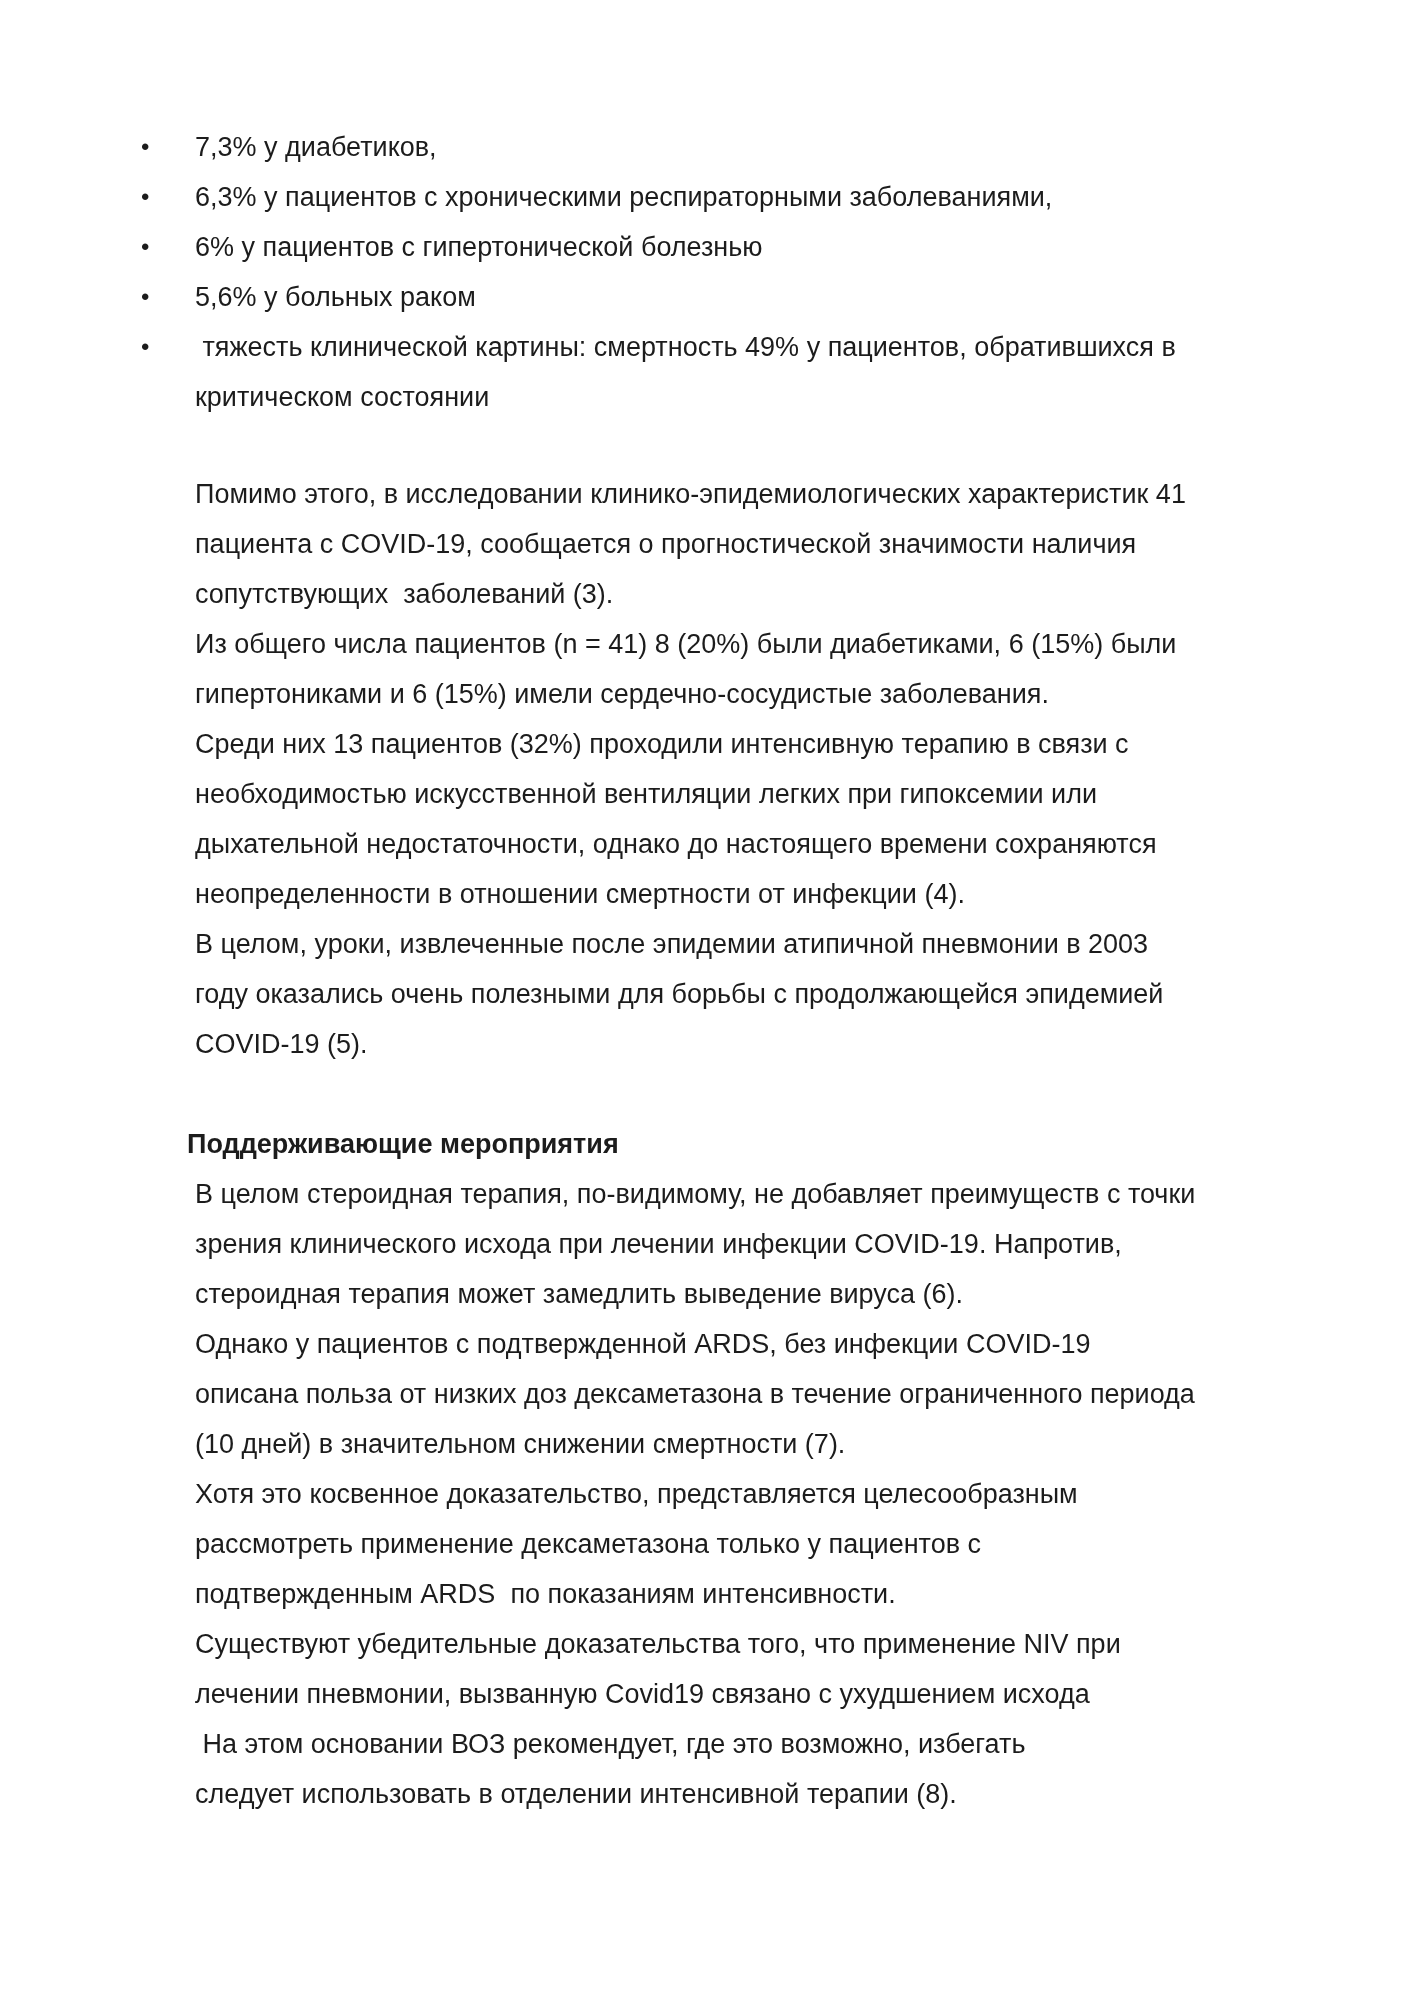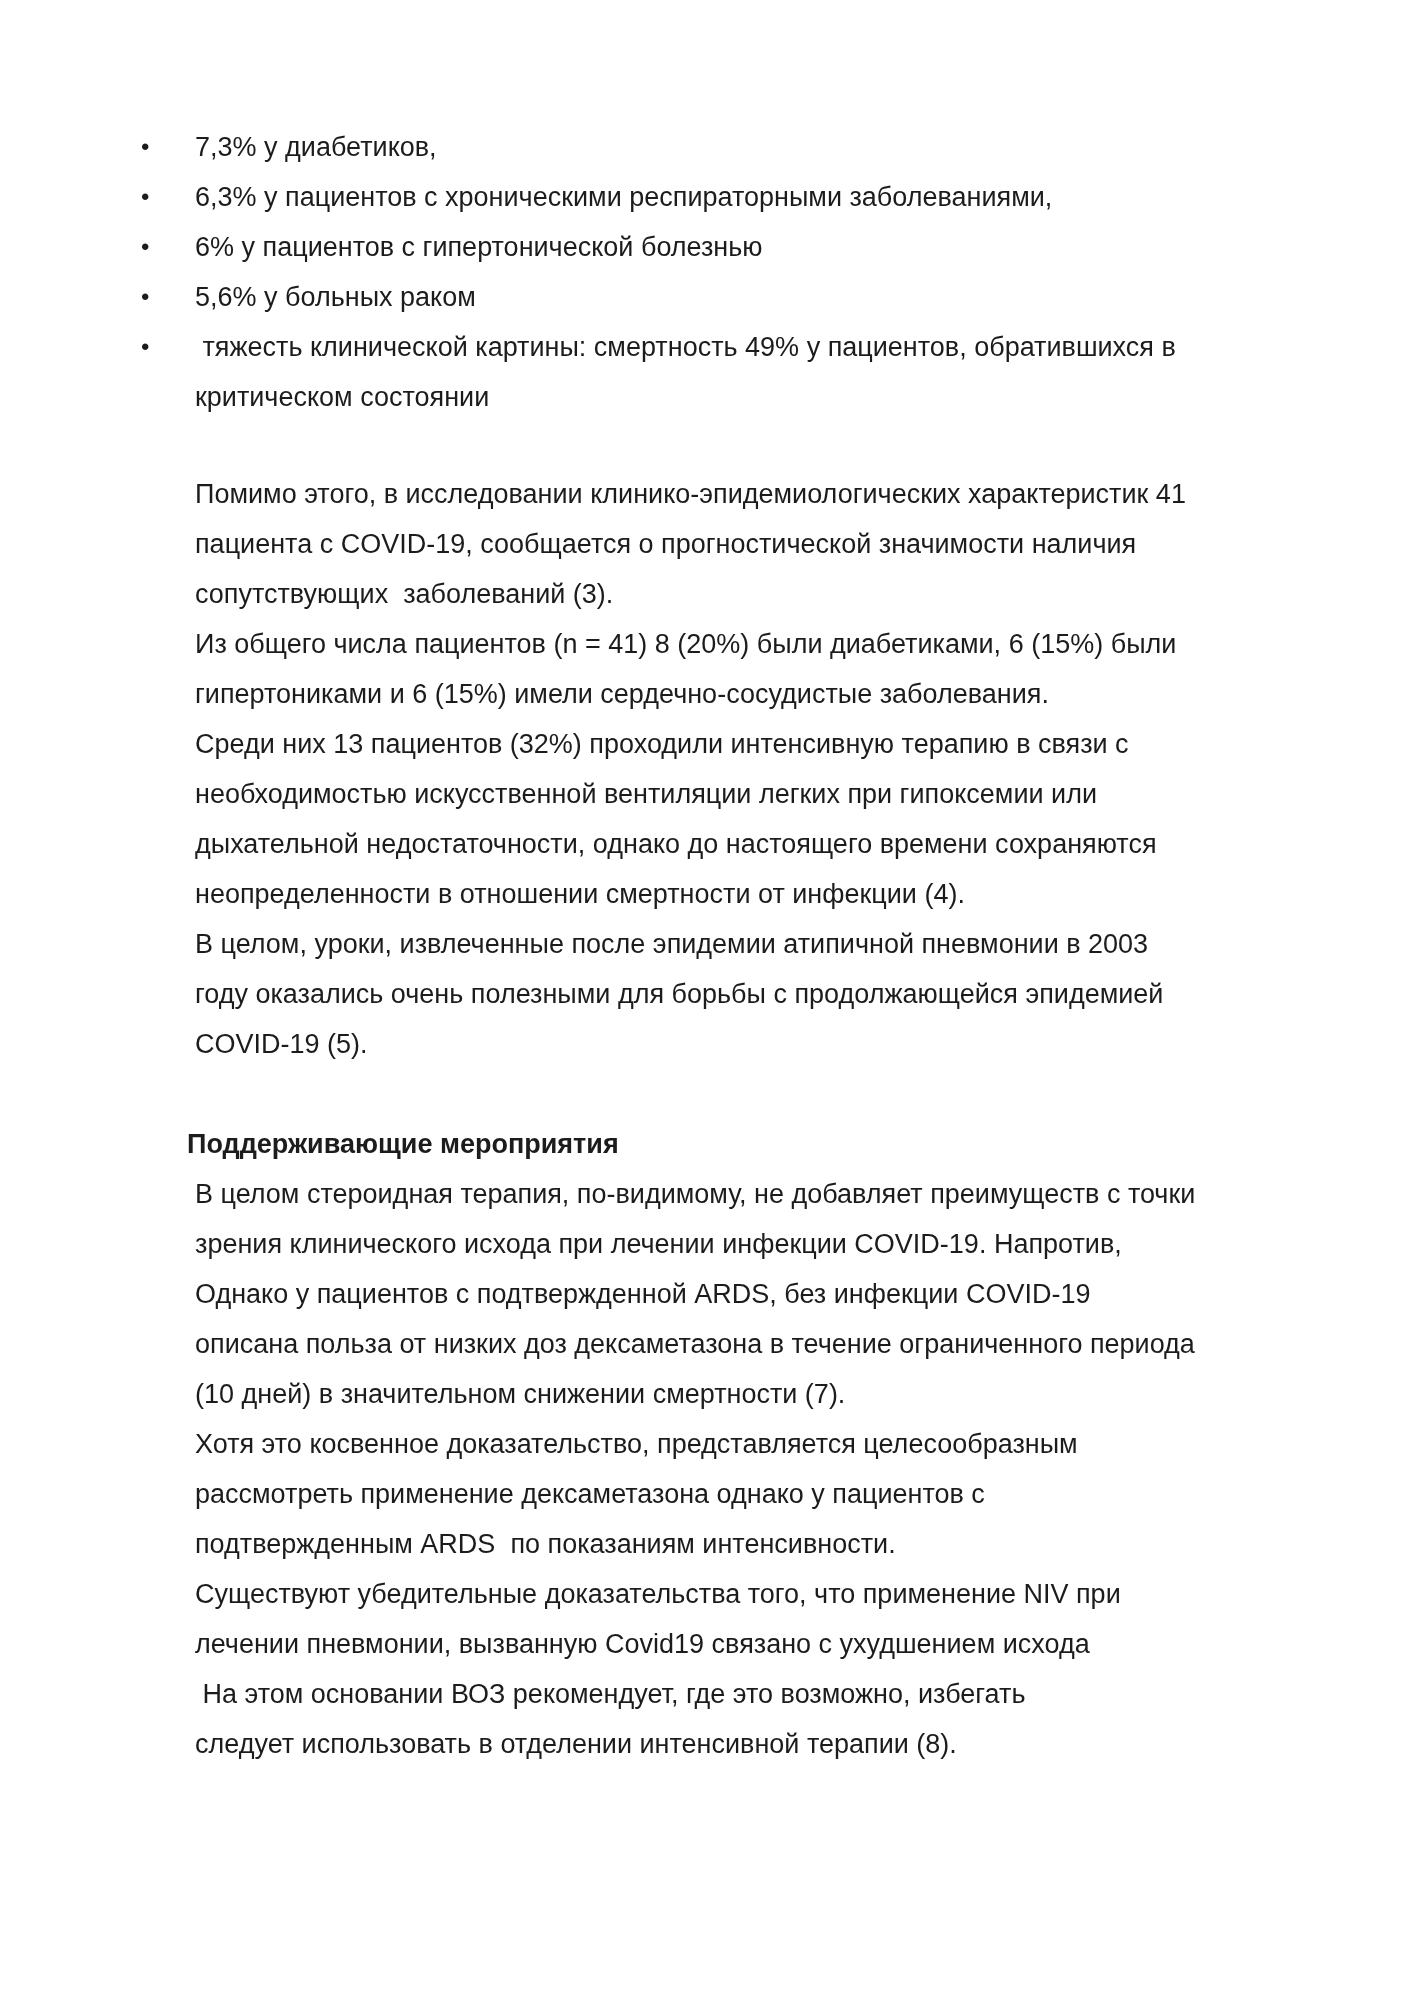--- a/index.html
+++ b/index.html
@@ -100,29 +100,30 @@
       <div class="line">году оказались очень полезными для борьбы с продолжающейся эпидемией</div>
       <div class="line">COVID-19 (5).</div>
     </div>
   </div>
 
   <div class="section">
     <div class="heading">Поддерживающие мероприятия</div>
     <div class="para">
       <div class="line">В целом стероидная терапия, по-видимому, не добавляет преимуществ с точки</div>
       <div class="line">зрения клинического исхода при лечении инфекции COVID-19. Напротив,</div>
+      <div class="line">стероидная терапия может замедлить выведение вируса (6).</div>
     </div>
     <div class="para">
       <div class="line">Однако у пациентов с подтвержденной ARDS, без инфекции COVID-19</div>
       <div class="line">описана польза от низких доз дексаметазона в течение ограниченного периода</div>
       <div class="line">(10 дней) в значительном снижении смертности (7).</div>
     </div>
     <div class="para">
       <div class="line">Хотя это косвенное доказательство, представляется целесообразным</div>
-      <div class="line">рассмотреть применение дексаметазона однако у пациентов с</div>
+      <div class="line">рассмотреть применение дексаметазона только у пациентов с</div>
       <div class="line">подтвержденным ARDS  по показаниям интенсивности.</div>
     </div>
     <div class="para">
       <div class="line">Существуют убедительные доказательства того, что применение NIV при</div>
       <div class="line">лечении пневмонии, вызванную Covid19 связано с ухудшением исхода</div>
     </div>
     <div class="para">
       <div class="line"> На этом основании ВОЗ рекомендует, где это возможно, избегать</div>
       <div class="line">следует использовать в отделении интенсивной терапии (8).</div>
     </div>

